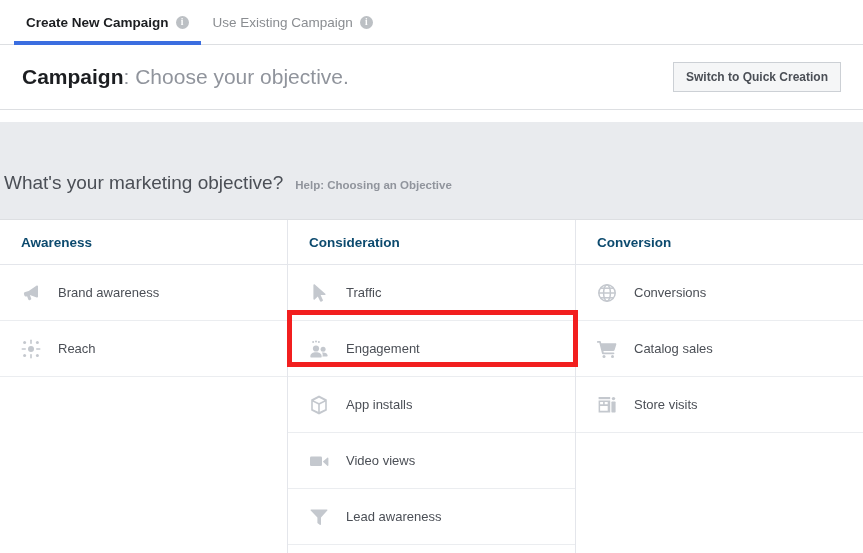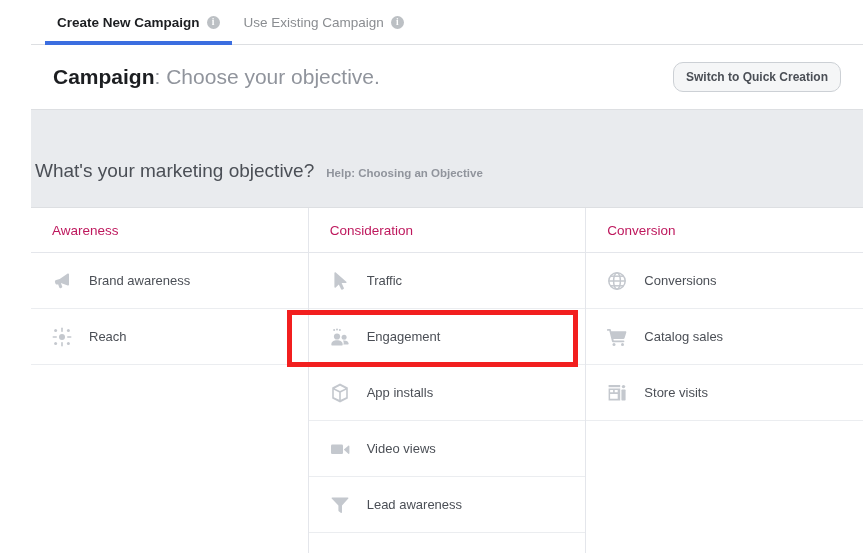--- a/index.html
+++ b/index.html
@@ -4,21 +4,21 @@
 <style>
   * { box-sizing: border-box; margin: 0; padding: 0; }
   html, body {
     width: 863px;
     height: 553px;
     overflow: hidden;
     background: #ffffff;
     font-family: "Liberation Sans", sans-serif;
     color: #1c1e21;
   }
-  .app { width: 863px; height: 553px; position: relative; background: #fff; padding-left: 31px; }
+  .app { width: 863px; height: 553px; position: relative; background: #fff; }
 
   
   .tabbar {
     height: 45px;
     background: #fff;
     border-bottom: 1px solid #dddfe2;
     display: flex;
     align-items: stretch;
     padding-left: 14px;
   }
@@ -67,33 +67,34 @@
   }
   .campaign-text { font-size: 21px; color: #90949c; }
   .campaign-text b { color: #1c1e21; font-weight: bold; }
   .btn-quick {
     font-family: "Liberation Sans", sans-serif;
     font-size: 12px;
     font-weight: bold;
     color: #4b4f56;
     background: #f5f6f7;
     border: 1px solid #ccd0d5;
-    border-radius: 10px;
+    border-radius: 0;
     padding: 7px 12px;
     cursor: pointer;
     white-space: nowrap;
   }
 
   
   .objective-band {
     height: 97px;
     background: #e9ebee;
     display: flex;
     align-items: center;
     padding: 0 0 0 0;
+    margin-top: 12px;
   }
   .objective-inner {
     display: flex;
     align-items: baseline;
     gap: 12px;
     padding-left: 4px;
     margin-top: 24px;
   }
   .objective-title {
     font-size: 19px;
@@ -120,22 +121,22 @@
     display: flex;
     flex-direction: column;
   }
   .col:last-child { border-right: none; }
   .col-header {
     height: 45px;
     display: flex;
     align-items: center;
     padding-left: 21px;
     font-size: 13.5px;
-    font-weight: normal;
-    color: #be185d;
+    font-weight: bold;
+    color: #0c4a6e;
     border-bottom: 1px solid #e4e6eb;
   }
   .obj-row {
     height: 56px;
     display: flex;
     align-items: center;
     gap: 16px;
     padding-left: 20px;
     border-bottom: 1px solid #ebedf0;
     cursor: pointer;

